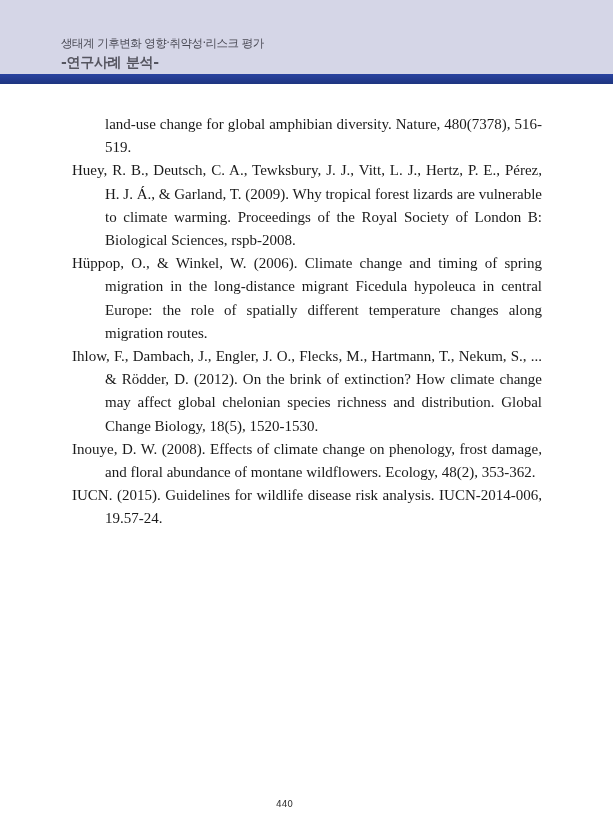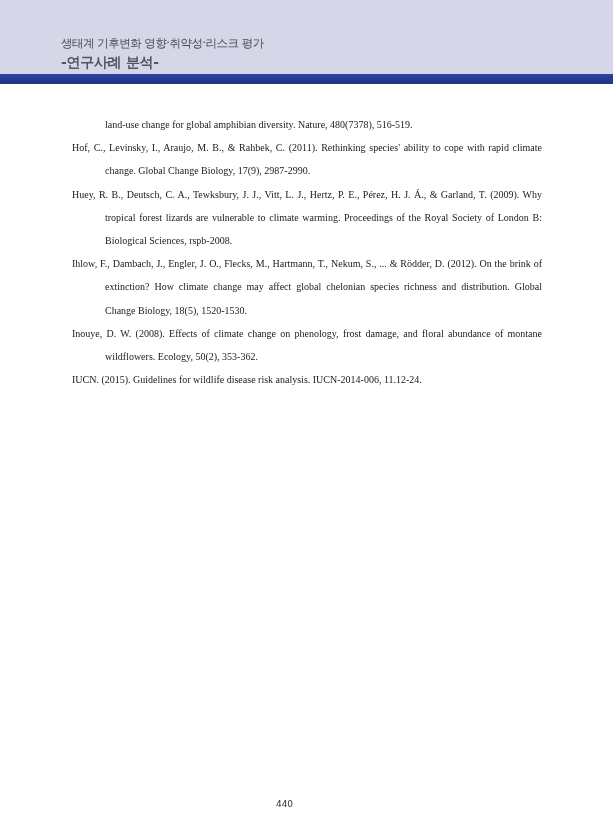--- a/index.html
+++ b/index.html
@@ -20,41 +20,41 @@
     font-family: "DejaVu Sans", "Liberation Sans", sans-serif;
     font-size: 11.5px; font-weight: normal; color: #4a4a55; letter-spacing: -0.5px;
   }
   .header-sub {
     position: absolute; left: 61px; top: 54px;
     font-family: "DejaVu Sans", "Liberation Sans", sans-serif;
     font-size: 14px; font-weight: bold; color: #555560; letter-spacing: -0.3px;
   }
   .refs {
     position: absolute; left: 72px; top: 113px; width: 470px;
-    font-size: 10px; line-height: 23.2px;
+    font-size: 15px; line-height: 23.2px;
   }
   .ref {
     padding-left: 33px; text-indent: -33px; text-align: justify;
   }
   .ref.cont { text-indent: 0; }
   .page-num {
     position: absolute; left: 0; width: 569px; top: 799px; text-align: center;
     font-family: "DejaVu Sans", "Liberation Sans", sans-serif; font-size: 9px; color: #333;
   }
 </style>
 </head>
 <body>
 
 <div class="header-band"></div>
 <div class="header-stripe"></div>
 <div class="header-title">생태계 기후변화 영향·취약성·리스크 평가</div>
 <div class="header-sub">-연구사례 분석-</div>
 
 <div class="refs">
   <div class="ref cont">land-use change for global amphibian diversity. Nature, 480(7378), 516-519.</div>
-  <div class="ref">Hof, C., Levinsky, I., Araujo, M. B., &amp; Rahbek, C. (2011). Rethinking species' ability to cope with rapid climate change. Global Change Biology, 17(9), 2987-2990.</div>
   <div class="ref">Huey, R. B., Deutsch, C. A., Tewksbury, J. J., Vitt, L. J., Hertz, P. E., Pérez, H. J. Á., &amp; Garland, T. (2009). Why tropical forest lizards are vulnerable to climate warming. Proceedings of the Royal Society of London B: Biological Sciences, rspb-2008.</div>
+  <div class="ref">Hüppop, O., &amp; Winkel, W. (2006). Climate change and timing of spring migration in the long-distance migrant Ficedula hypoleuca in central Europe: the role of spatially different temperature changes along migration routes.</div>
   <div class="ref">Ihlow, F., Dambach, J., Engler, J. O., Flecks, M., Hartmann, T., Nekum, S., ... &amp; Rödder, D. (2012). On the brink of extinction? How climate change may affect global chelonian species richness and distribution. Global Change Biology, 18(5), 1520-1530.</div>
-  <div class="ref">Inouye, D. W. (2008). Effects of climate change on phenology, frost damage, and floral abundance of montane wildflowers. Ecology, 50(2), 353-362.</div>
-  <div class="ref">IUCN. (2015). Guidelines for wildlife disease risk analysis. IUCN-2014-006, 11.12-24.</div>
+  <div class="ref">Inouye, D. W. (2008). Effects of climate change on phenology, frost damage, and floral abundance of montane wildflowers. Ecology, 48(2), 353-362.</div>
+  <div class="ref">IUCN. (2015). Guidelines for wildlife disease risk analysis. IUCN-2014-006, 19.57-24.</div>
 </div>
 
 <div class="page-num">440</div>
 
 </body></html>

